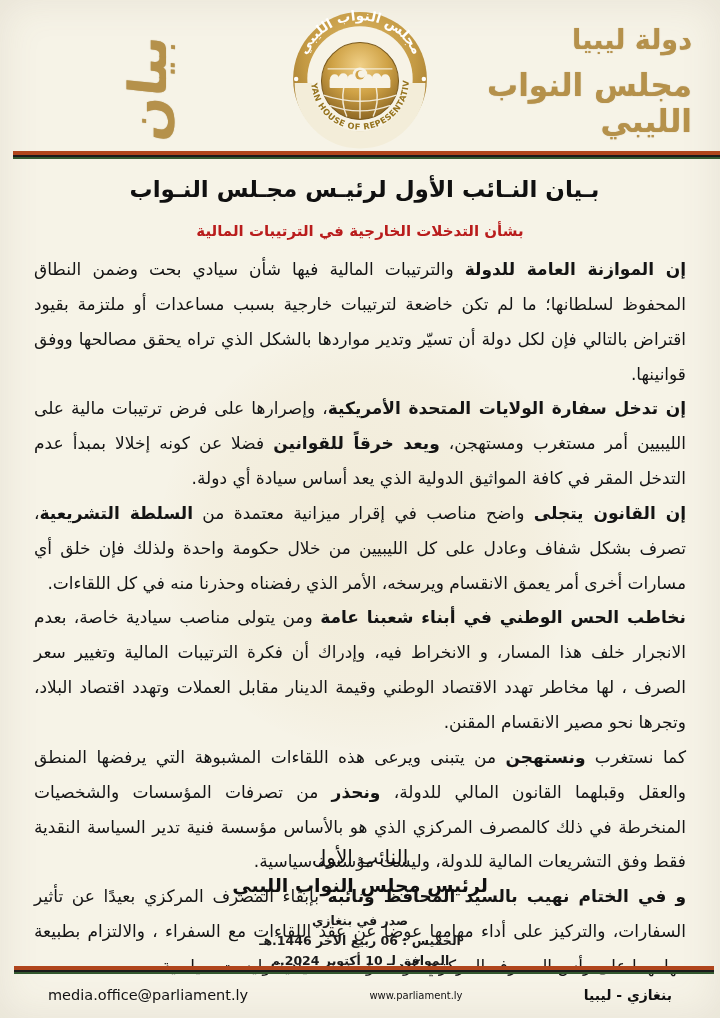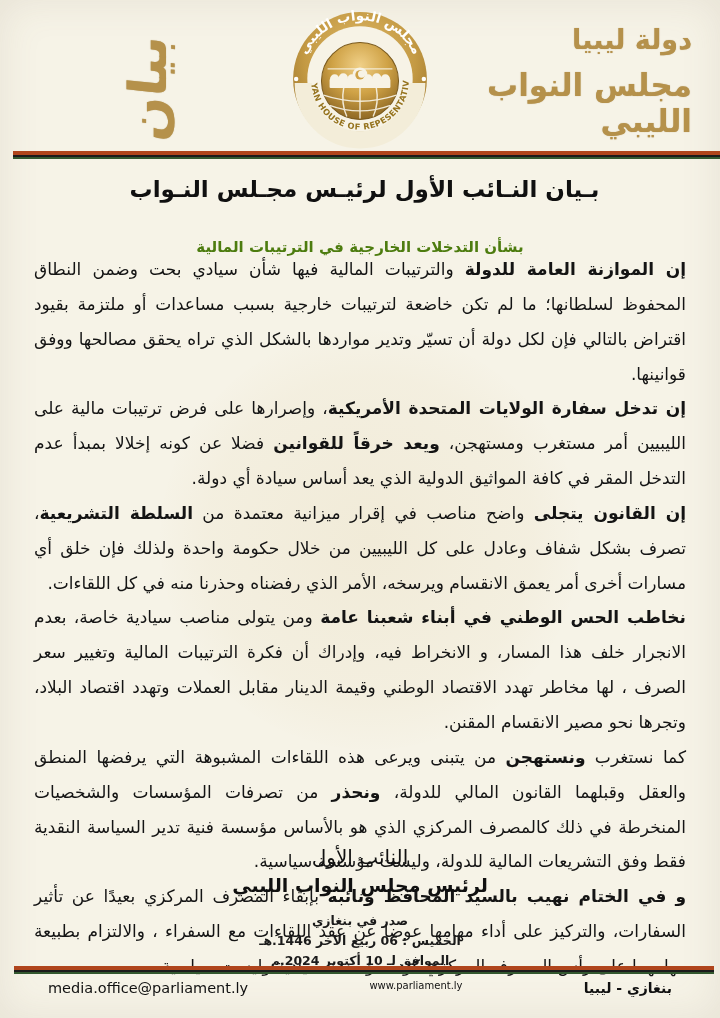--- a/index.html
+++ b/index.html
@@ -42,41 +42,41 @@
   .flag-line .g{height:2px;background:#33582f;}
   .flag-top{top:151px;}
   .flag-bottom{top:966px;left:14px;right:6px;}
   
   .doc-title{
     position:absolute;top:176px;left:0;right:0;text-align:center;direction:rtl;
     font-size:23px;font-weight:bold;color:#101010;letter-spacing:0;padding-left:9px;
   }
   .doc-subtitle{
     position:absolute;top:222px;left:0;right:0;text-align:center;direction:rtl;
-    font-size:15px;font-weight:bold;color:#4d7c0f;margin-top:16px;
+    font-size:15px;font-weight:bold;color:#b91c1c;
   }
   
   .body-text{
     position:absolute;top:252px;left:34px;right:34px;direction:rtl;
     font-size:17px;line-height:2.05;color:#141414;text-align:justify;
   }
   .body-text p{margin:0;}
   .body-text b{font-weight:bold;}
   
   .signature{
     position:absolute;top:842px;left:0;right:0;text-align:center;direction:rtl;color:#101010;
   }
   .signature .s1{font-size:20px;font-weight:normal;line-height:1.5;}
   .signature .s2{font-size:19px;font-weight:bold;line-height:1.4;}
   .sig-dates{margin-top:12px;}
   .sig-dates div{font-size:12.5px;font-weight:bold;line-height:1.62;color:#1a1a1a;}
   
   .footer-row{
     position:absolute;top:980px;left:0;right:0;height:30px;
-    display:flex;justify-content:space-between;
+    display:flex;align-items:center;justify-content:space-between;
     padding:0 48px;box-sizing:border-box;color:#111;gap:44px;
   }
   .footer-row .email{font-size:14.5px;}
   .footer-row .site{font-size:10px;}
   .footer-row .loc{font-size:14px;font-weight:bold;direction:rtl;}
 </style>
 </head>
 <body>
 
 <div class="page">

